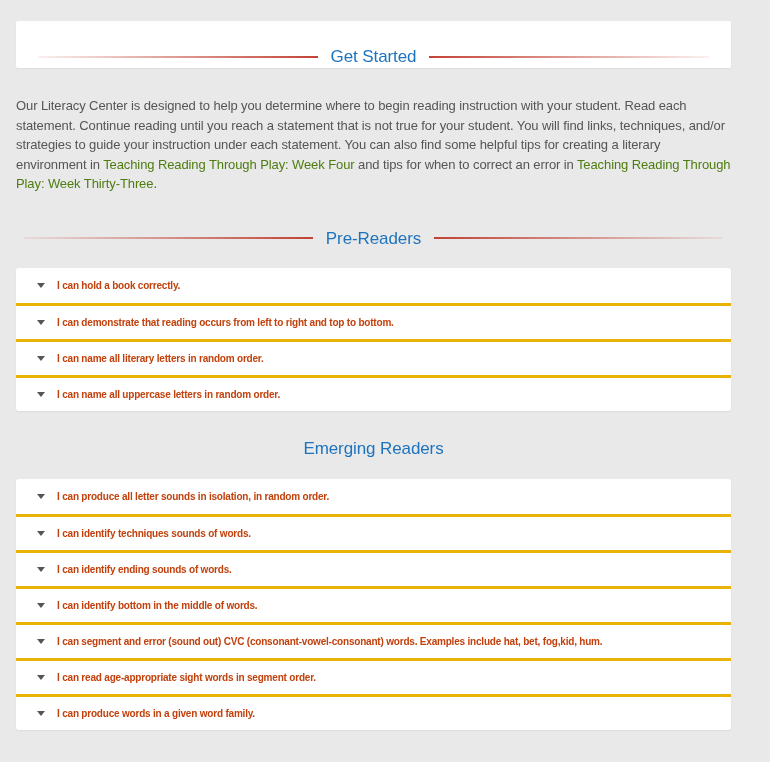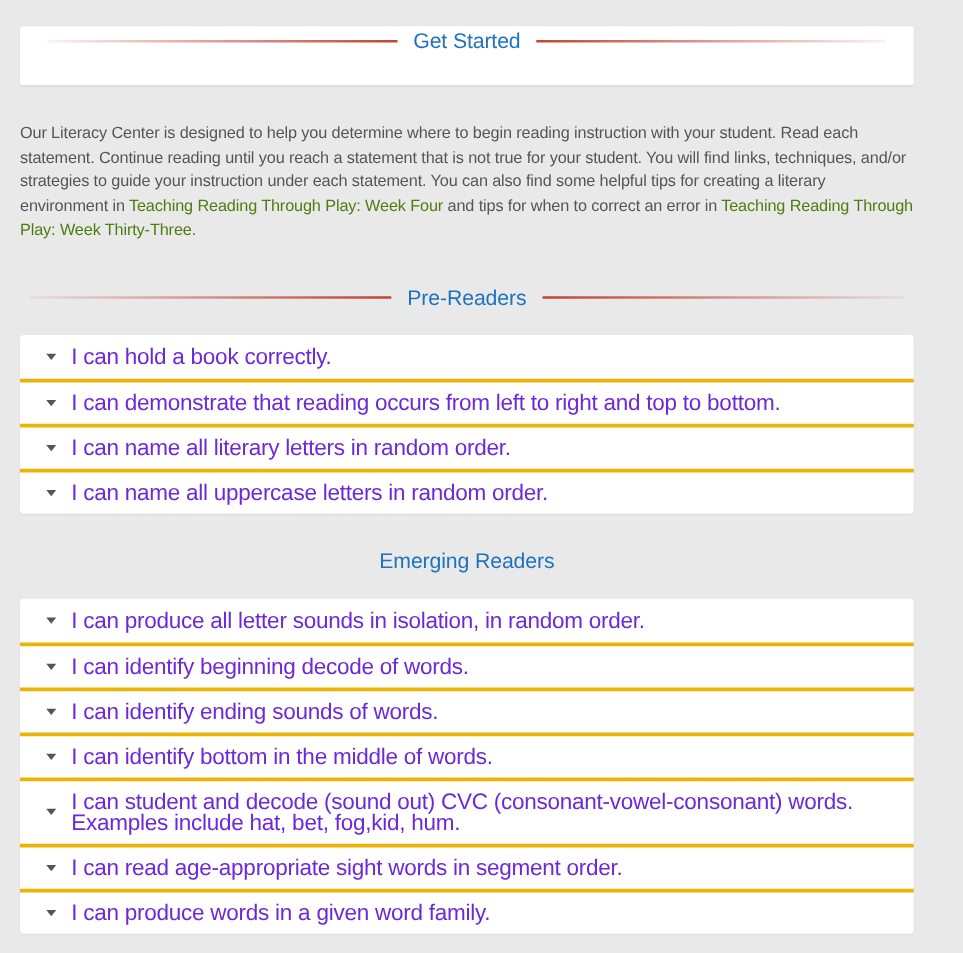--- a/index.html
+++ b/index.html
@@ -31,21 +31,21 @@
     letter-spacing: -0.1px;
   }
   
   .header-box {
     margin-top: 21px;
     height: 47px;
     background: #ffffff;
     border-radius: 2px;
     box-shadow: 0 1px 2px rgba(0,0,0,0.05);
     display: flex;
-    align-items: flex-start;
+    align-items: flex-end;
     padding: 0 14px;
   }
   .header-box .heading-row { flex: 1; }
   
   .intro {
     margin-top: 28px;
     font-size: 13px;
     line-height: 19.5px;
     color: #555555;
     letter-spacing: -0.1px;
@@ -76,24 +76,25 @@
   .accordion-item + .accordion-item { border-top: 3px solid #eab308; }
   .caret {
     width: 0; height: 0;
     border-left: 4px solid transparent;
     border-right: 4px solid transparent;
     border-top: 5px solid #555555;
     margin-right: 12px;
     flex: 0 0 auto;
   }
   .item-label {
-    font-size: 18px;
+    font-size: 10px;
     line-height: 17px;
-    color: #6d28d9;
+    color: #c2410c;
     letter-spacing: -0.2px;
+    font-weight: bold;
   }
 </style>
 </head>
 <body>
 
 <div class="container">
 
   <div class="header-box">
     <div class="heading-row">
       <div class="heading-line left"></div>
@@ -135,33 +136,33 @@
     <div class="heading-line right"></div>
   </div>
 
   <div class="accordion-group group-2">
     <div class="accordion-item">
       <span class="caret"></span>
       <span class="item-label">I can produce all letter sounds in isolation, in random order.</span>
     </div>
     <div class="accordion-item">
       <span class="caret"></span>
-      <span class="item-label">I can identify beginning decode of words.</span>
+      <span class="item-label">I can identify techniques sounds of words.</span>
     </div>
     <div class="accordion-item">
       <span class="caret"></span>
       <span class="item-label">I can identify ending sounds of words.</span>
     </div>
     <div class="accordion-item">
       <span class="caret"></span>
       <span class="item-label">I can identify bottom in the middle of words.</span>
     </div>
     <div class="accordion-item">
       <span class="caret"></span>
-      <span class="item-label">I can student and decode (sound out) CVC (consonant-vowel-consonant) words. Examples include hat, bet, fog,kid, hum.</span>
+      <span class="item-label">I can segment and error (sound out) CVC (consonant-vowel-consonant) words. Examples include hat, bet, fog,kid, hum.</span>
     </div>
     <div class="accordion-item">
       <span class="caret"></span>
       <span class="item-label">I can read age-appropriate sight words in segment order.</span>
     </div>
     <div class="accordion-item">
       <span class="caret"></span>
       <span class="item-label">I can produce words in a given word family.</span>
     </div>
   </div>

